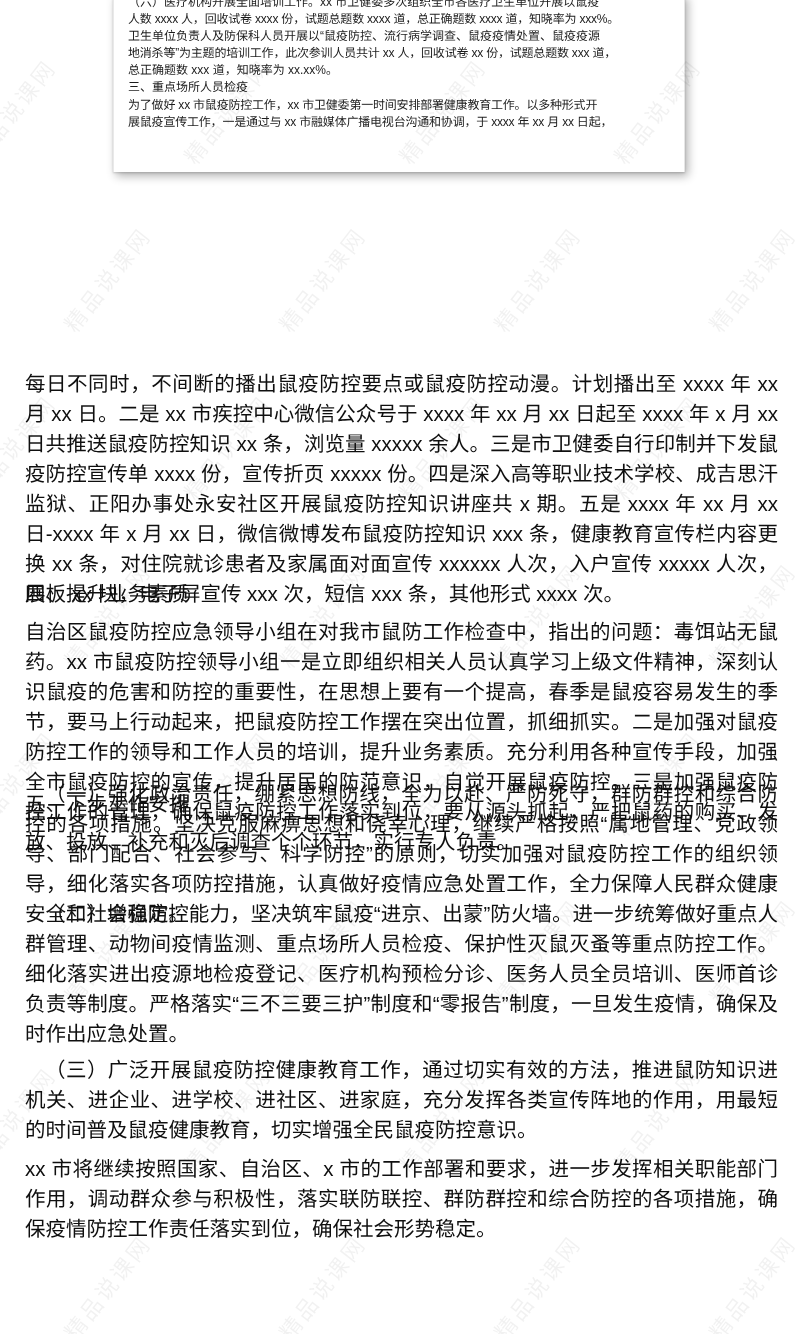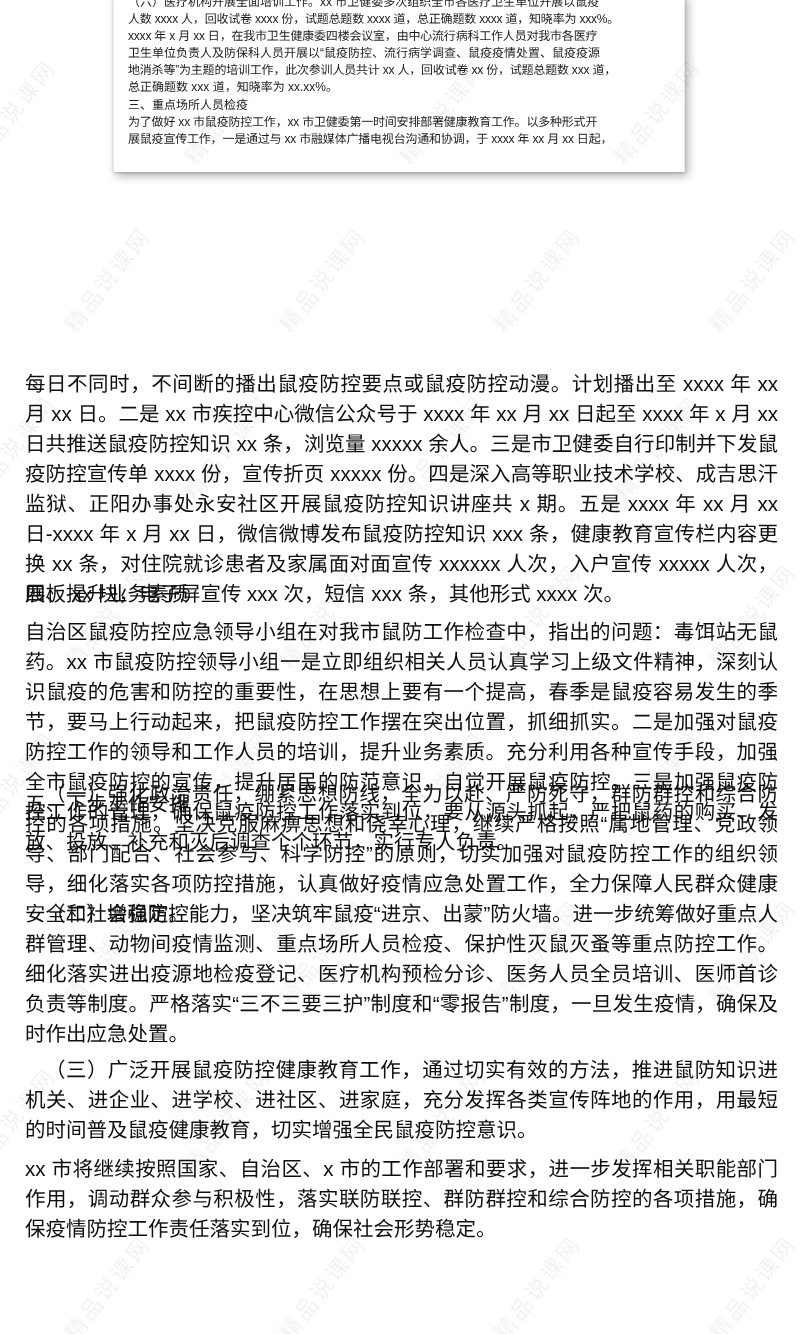--- a/index.html
+++ b/index.html
@@ -139,21 +139,20 @@
     <span class="wm" style="left: 55px; top: 1326px;">精品说课网</span>
     <span class="wm" style="left: 270px; top: 1326px;">精品说课网</span>
     <span class="wm" style="left: 485px; top: 1326px;">精品说课网</span>
     <span class="wm" style="left: 700px; top: 1326px;">精品说课网</span>
   </div>
 
 <div id="preview-card">
   <div id="preview-card-inner">
       <div class="card-line">（六）医疗机构开展全面培训工作。xx 市卫健委多次组织全市各医疗卫生单位开展以鼠疫</div>
       <div class="card-line tight">人数 xxxx 人，回收试卷 xxxx 份，试题总题数 xxxx 道，总正确题数 xxxx 道，知晓率为 xxx%。</div>
-      <div class="card-line tight">xxxx 年 x 月 xx 日，在我市卫生健康委四楼会议室，由中心流行病科工作人员对我市各医疗</div>
       <div class="card-line">卫生单位负责人及防保科人员开展以“鼠疫防控、流行病学调查、鼠疫疫情处置、鼠疫疫源</div>
       <div class="card-line tight">地消杀等”为主题的培训工作，此次参训人员共计 xx 人，回收试卷 xx 份，试题总题数 xxx 道，</div>
       <div class="card-line">总正确题数 xxx 道，知晓率为 xx.xx%。</div>
       <div class="card-line">三、重点场所人员检疫</div>
       <div class="card-line tight">为了做好 xx 市鼠疫防控工作，xx 市卫健委第一时间安排部署健康教育工作。以多种形式开</div>
       <div class="card-line tight">展鼠疫宣传工作，一是通过与 xx 市融媒体广播电视台沟通和协调，于 xxxx 年 xx 月 xx 日起，</div>
     </div>
 </div>
 
 <div id="doc-body">

